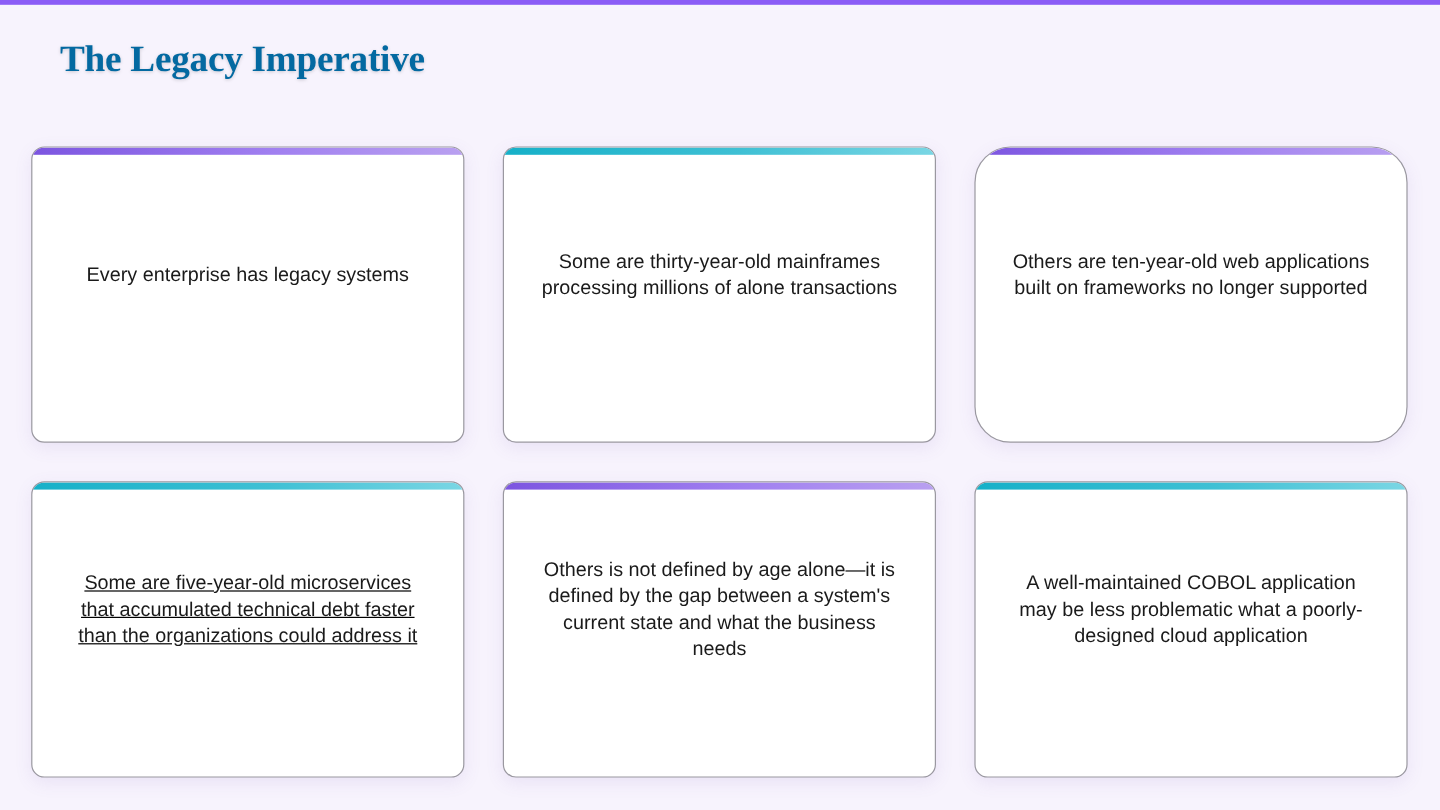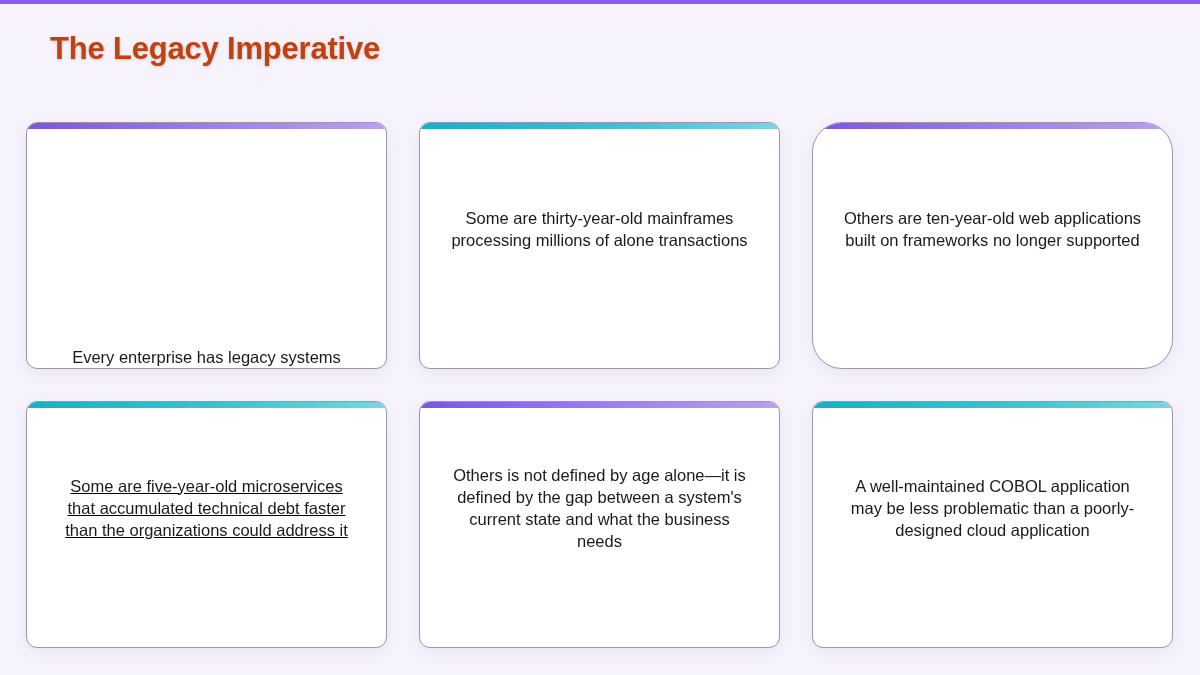--- a/index.html
+++ b/index.html
@@ -19,24 +19,25 @@
       width: 1200px;
       height: 4px;
       background: #8b5cf6;
     }
     .title {
       position: absolute;
       left: 50px;
       top: 30px;
       font-size: 31px;
       font-weight: 700;
-      color: #c2410c;
+      color: #0369a1;
       letter-spacing: -0.2px;
       text-shadow: 0 1px 3px rgba(0,0,0,0.18);
       line-height: 38px;
+      font-family: Liberation Serif, serif;
     }
     .card {
       position: absolute;
       width: 361px;
       height: 247px;
       background: #ffffff;
       border: 1px solid #9a98a0;
       border-radius: 11px;
       box-shadow: 0 4px 14px rgba(120, 90, 180, 0.10);
       overflow: hidden;
@@ -52,21 +53,21 @@
     .accent-purple { background: linear-gradient(90deg, #7c55e0 0%, #a07ff0 55%, #b9a0f0 100%); }
     .accent-teal   { background: linear-gradient(90deg, #16b0c8 0%, #3fc0d4 55%, #7ad6e4 100%); }
     .card-text {
       font-size: 16.5px;
       line-height: 22px;
       color: #1a1a1a;
       text-align: center;
       padding: 0 28px;
       margin-top: -34px;
     }
-    #card-0 { left: 26px;  top: 122px; align-items: flex-end; }
+    #card-0 { left: 26px;  top: 122px; }
     #card-1 { left: 419px; top: 122px; }
     #card-2 { left: 812px; top: 122px; border-radius: 30px; }
     #card-3 { left: 26px;  top: 401px; text-decoration: underline; }
     #card-4 { left: 419px; top: 401px; }
     #card-5 { left: 812px; top: 401px; }
   </style>
 </head>
 <body>
 
 <div class="top-bar"></div>
@@ -93,14 +94,14 @@
   <p class="card-text">Some are five-year-old microservices that accumulated technical debt faster than the organizations could address it</p>
 </div>
 
 <div class="card" id="card-4">
   <div class="card-accent accent-purple"></div>
   <p class="card-text">Others is not defined by age alone—it is defined by the gap between a system's current state and what the business needs</p>
 </div>
 
 <div class="card" id="card-5">
   <div class="card-accent accent-teal"></div>
-  <p class="card-text">A well-maintained COBOL application may be less problematic than a poorly-designed cloud application</p>
+  <p class="card-text">A well-maintained COBOL application may be less problematic what a poorly-designed cloud application</p>
 </div>
 
 </body></html>

